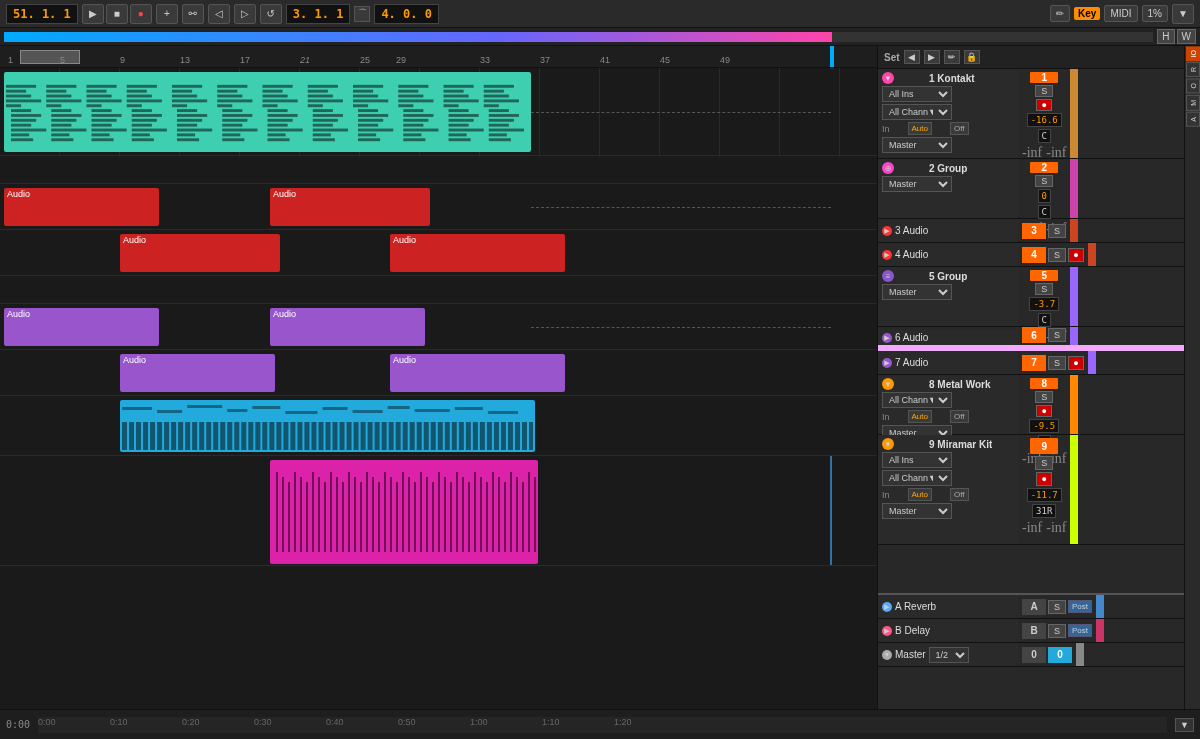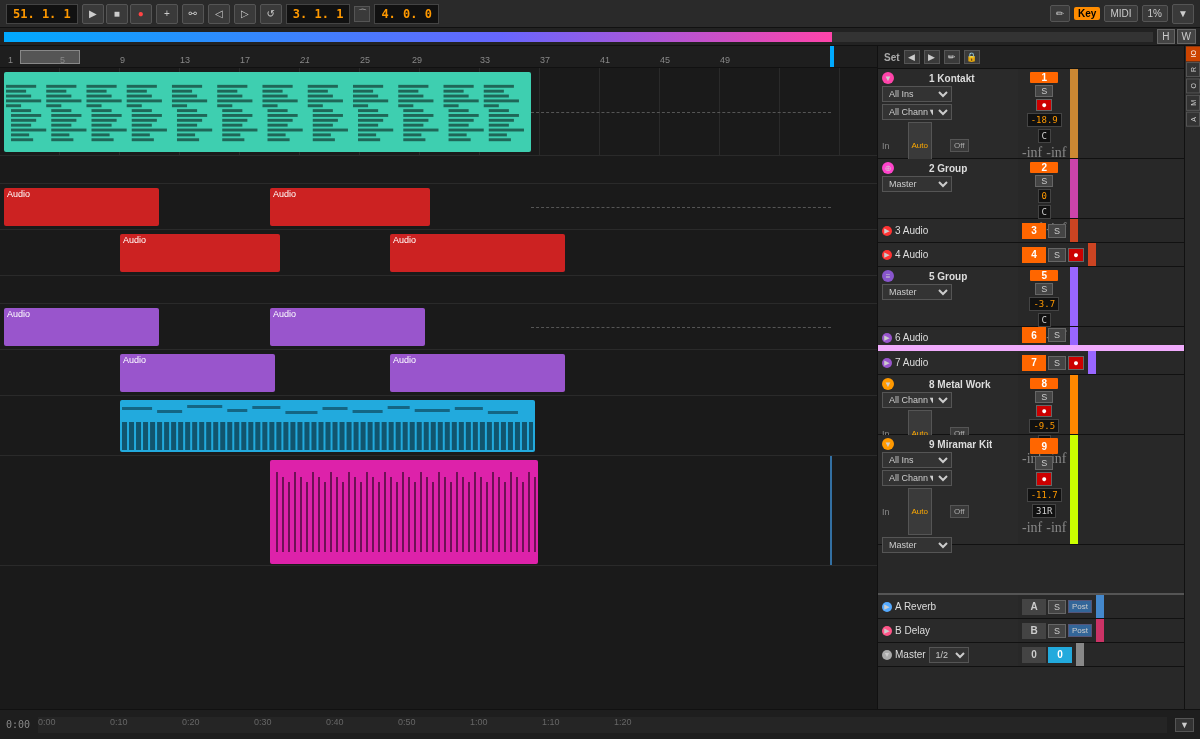--- a/index.html
+++ b/index.html
@@ -214,21 +214,21 @@
     .in-label {
       font-size: 9px;
       color: #888;
     }
 
     .auto-btn {
       background: #3a3a3a;
       border: 1px solid #555;
       color: #ffaa00;
       font-size: 8px;
-      padding: 18px 3px;
+      padding: 1px 3px;
       cursor: pointer;
     }
 
     .off-btn {
       background: #3a3a3a;
       border: 1px solid #555;
       color: #aaa;
       font-size: 8px;
       padding: 1px 3px;
       cursor: pointer;
@@ -370,21 +370,21 @@
         <div style="position:absolute;left:20px;width:60px;height:14px;background:#555;top:4px;border:1px solid #888;"></div>
         <div style="position:absolute;left:830px;width:4px;height:22px;background:#0af;top:0;"></div>
 
         <div style="position:absolute;left:8px;bottom:2px;font-size:9px;color:#888;">1</div>
         <div style="position:absolute;left:60px;bottom:2px;font-size:9px;color:#888;">5</div>
         <div style="position:absolute;left:120px;bottom:2px;font-size:9px;color:#888;">9</div>
         <div style="position:absolute;left:180px;bottom:2px;font-size:9px;color:#888;">13</div>
         <div style="position:absolute;left:240px;bottom:2px;font-size:9px;color:#888;">17</div>
         <div style="position:absolute;left:300px;bottom:2px;font-size:9px;color:#888;font-style:italic;">21</div>
         <div style="position:absolute;left:360px;bottom:2px;font-size:9px;color:#888;">25</div>
-        <div style="position:absolute;left:412px;bottom:2px;font-size:9px;color:#888;">29</div>
+        <div style="position:absolute;left:396px;bottom:2px;font-size:9px;color:#888;">29</div>
         <div style="position:absolute;left:480px;bottom:2px;font-size:9px;color:#888;">33</div>
         <div style="position:absolute;left:540px;bottom:2px;font-size:9px;color:#888;">37</div>
         <div style="position:absolute;left:600px;bottom:2px;font-size:9px;color:#888;">41</div>
         <div style="position:absolute;left:660px;bottom:2px;font-size:9px;color:#888;">45</div>
         <div style="position:absolute;left:720px;bottom:2px;font-size:9px;color:#888;">49</div>
       </div>
 
       <div style="position:relative;height:88px;border-bottom:1px solid #2a2a2a;">
 
         <div style="position:absolute;top:0;bottom:0;width:100%;background:repeating-linear-gradient(90deg,transparent,transparent 59px,#2a2a2a 59px,#2a2a2a 60px);"></div>
@@ -771,21 +771,21 @@
           <div class="track-controls">
             <select class="midi-dropdown">
               <option>Master</option>
             </select>
           </div>
         </div>
         <div class="track-number-col">
           <div class="track-num-box">1</div>
           <button class="s-btn">S</button>
           <button class="arm-btn active">●</button>
-          <div class="volume-display">-18.9</div>
+          <div class="volume-display">-16.6</div>
           <div class="pan-display">C</div>
           <div class="db-row">
             <span class="db-val">-inf</span>
             <span class="db-val">-inf</span>
           </div>
         </div>
         <div class="track-color-bar" style="background:#cc8833;"></div>
       </div>
 
       <div class="track-header" style="height:60px;">

